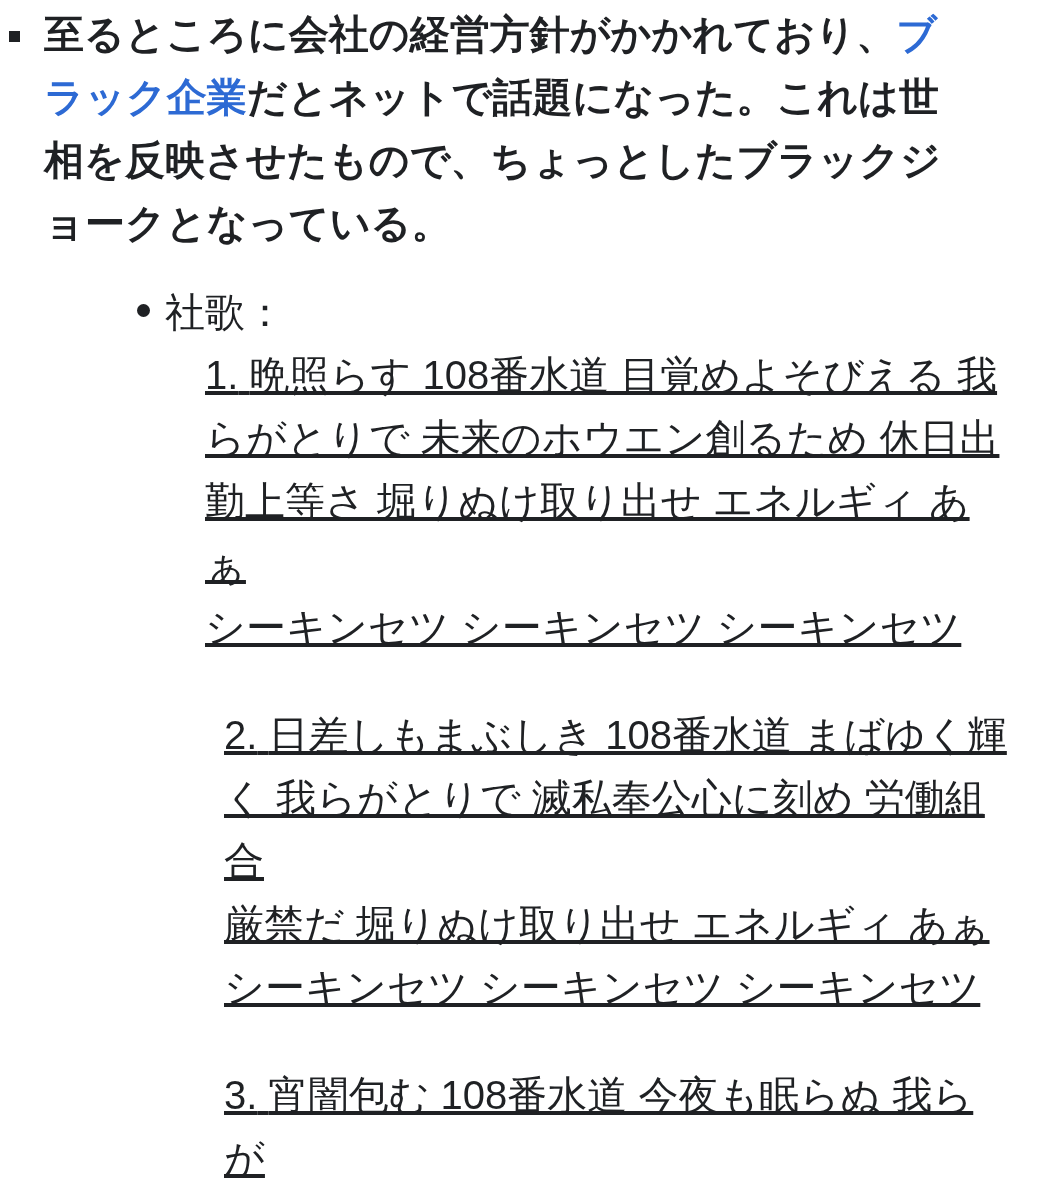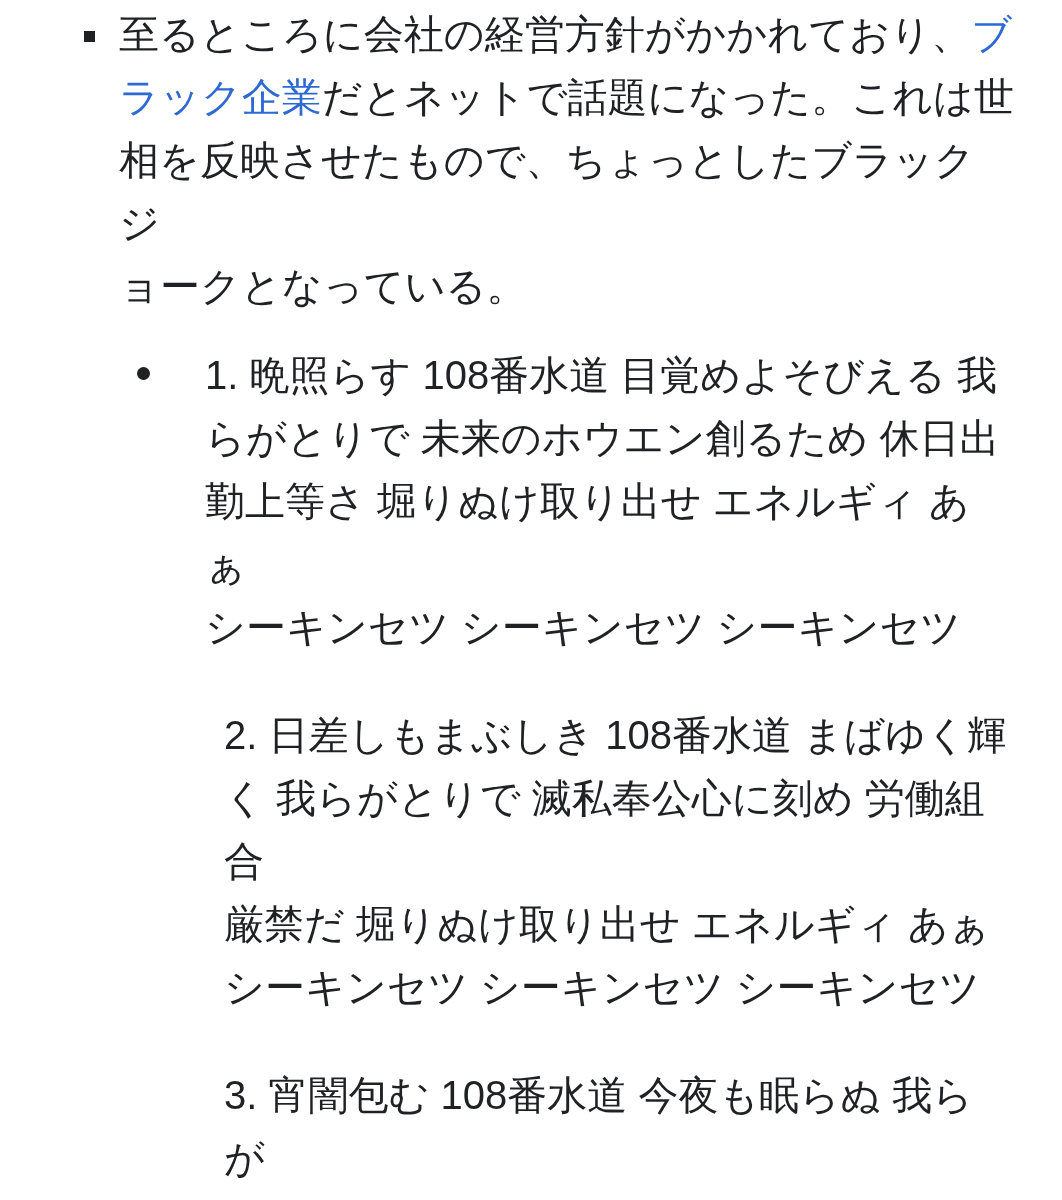--- a/index.html
+++ b/index.html
@@ -16,22 +16,23 @@
   }
   .page{
     padding-top:3px;
     font-size:40px;
     line-height:63px;
     color:var(--text);
   }
   
   .l1-item{
     position:relative;
-    margin-left:119px;
+    margin-left:44px;
     margin-right:48px;
+    font-weight:bold;
   }
   .sq-bullet{
     position:absolute;
     left:-35px;top:28px;
     width:11px;height:11px;
     background:var(--text);
   }
   .l1-text{white-space:pre-line;}
   .lnk{
     color:var(--link);
@@ -50,38 +51,39 @@
     width:13px;height:13px;
     border-radius:50%;
     background:var(--text);
   }
   
   .verses{
     margin:0 52px 0 205px;
     padding:0;
     list-style:none;
   }
-  .verse{white-space:pre-line;}
+  .verse{white-space:pre-line;text-decoration:underline;}
   .verse + .verse{margin-top:45px;margin-left:19px;}
 </style>
 </head>
 <body>
 
 <div class="page">
 
   <div class="l1-item">
     <span class="sq-bullet"></span>
     <div class="l1-text"><span>至るところに会社の経営方針がかかれており、</span><a class="lnk" href="#">ブ
 ラック企業</a><span>だとネットで話題になった。これは世
 相を反映させたもので、ちょっとしたブラックジ
 ョークとなっている。</span></div>
   </div>
 
   <div class="l2-item">
     <span class="dot-bullet"></span>
+    <span>社歌：</span>
   </div>
 
   <ol class="verses">
     <li class="verse"><span>1.</span> <span>晩照らす 108番水道 目覚めよそびえる 我
 らがとりで 未来のホウエン創るため 休日出
 勤上等さ 堀りぬけ取り出せ エネルギィ あぁ
 シーキンセツ シーキンセツ シーキンセツ</span></li>
     <li class="verse"><span>2.</span> <span>日差しもまぶしき 108番水道 まばゆく輝
 く 我らがとりで 滅私奉公心に刻め 労働組合
 厳禁だ 堀りぬけ取り出せ エネルギィ あぁ

